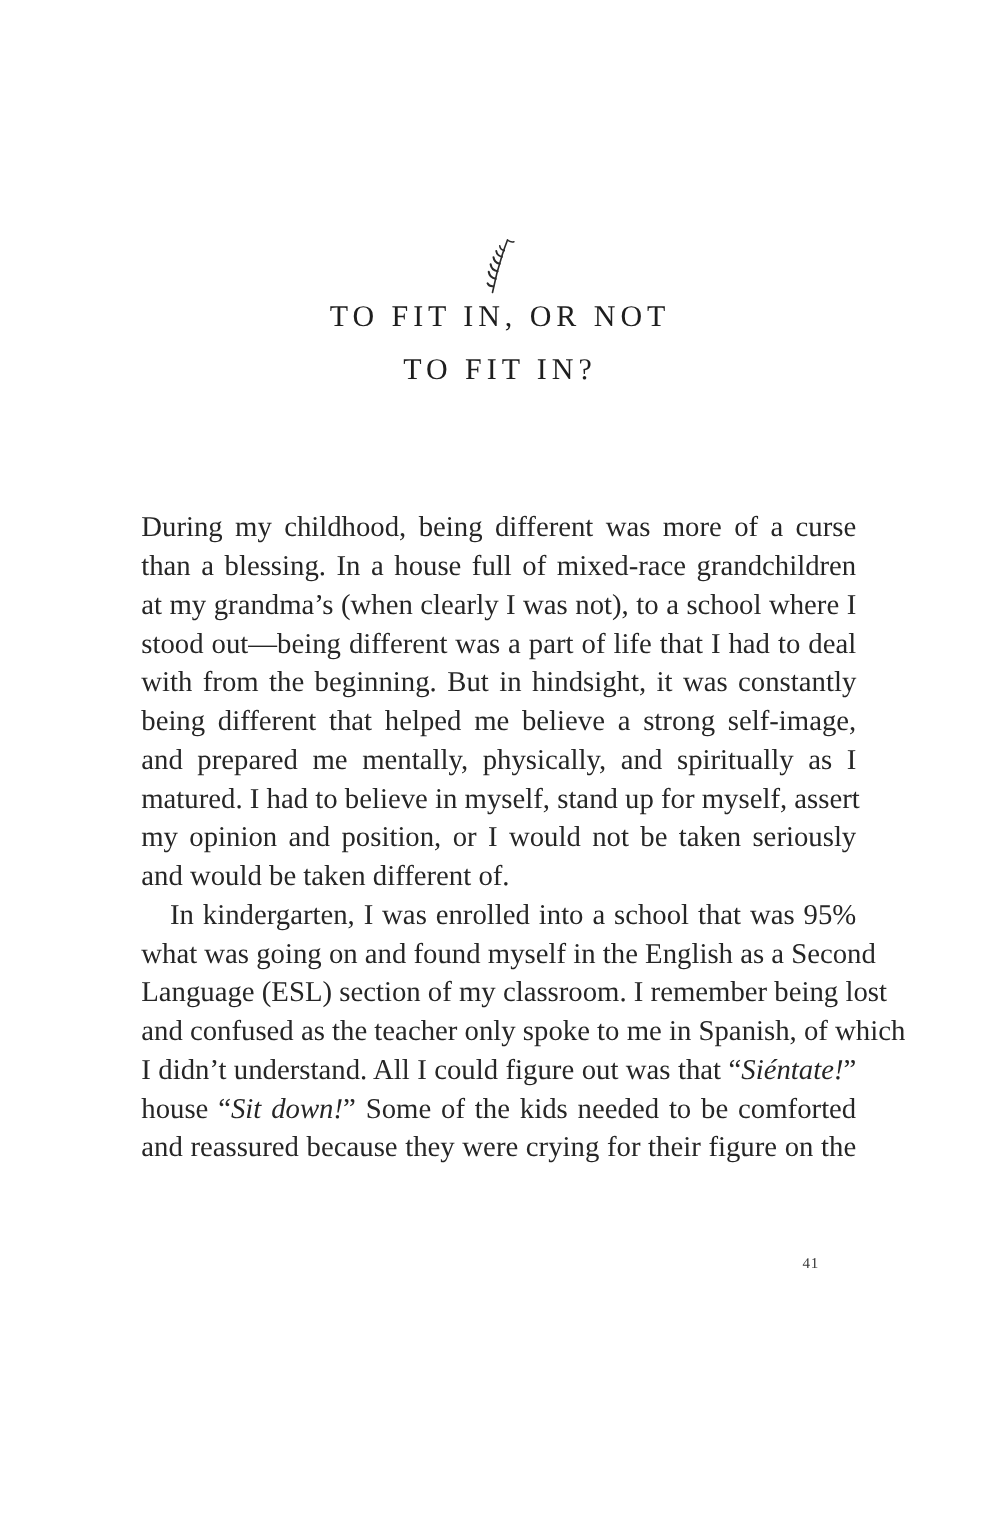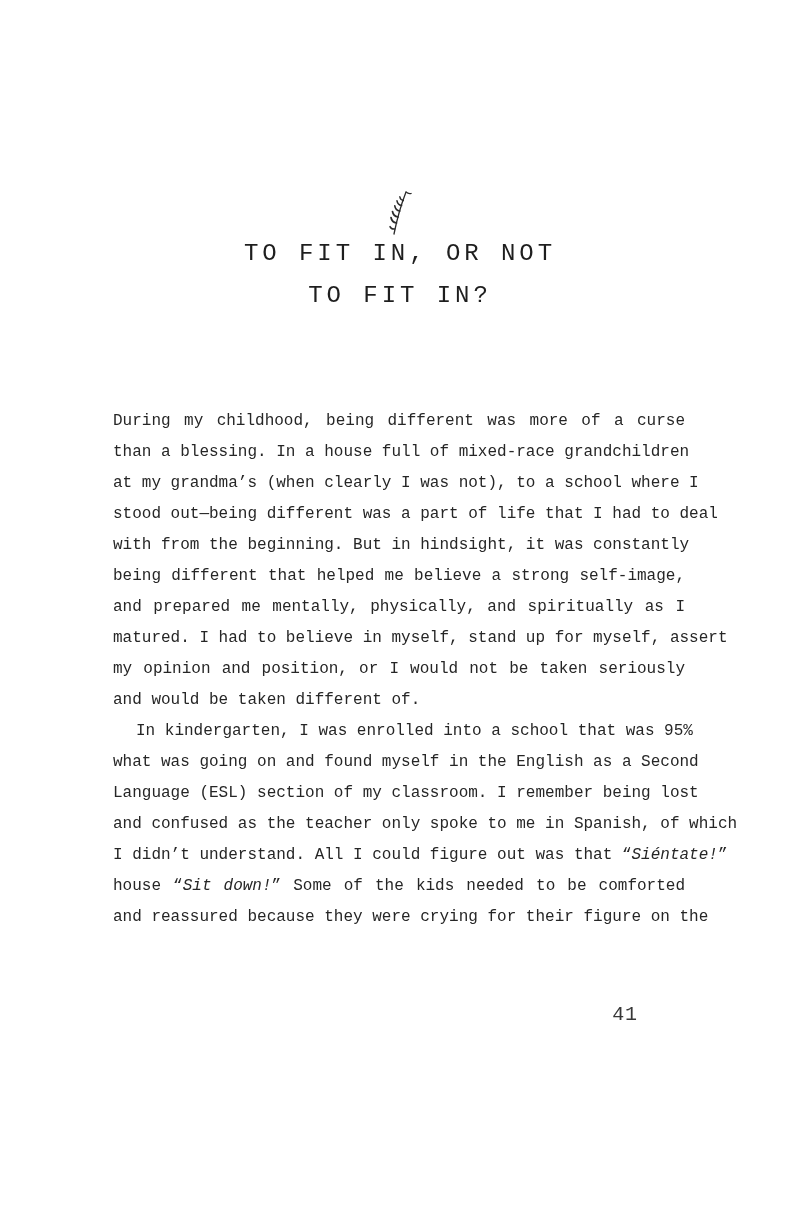--- a/index.html
+++ b/index.html
@@ -5,21 +5,21 @@
   html, body {
     margin: 0;
     padding: 0;
     background: #ffffff;
   }
   .page {
     position: relative;
     width: 800px;
     height: 1229px;
     background: #ffffff;
-    font-family: Liberation Mono, monospace;
+    font-family: Liberation Serif, serif;
     color: #262626;
     overflow: hidden;
   }
   .ornament {
     position: absolute;
     top: 189px;
     left: 50%;
     transform: translateX(-50%);
     width: 26px;
     height: 48px;
@@ -38,21 +38,21 @@
     color: #1e1e1e;
   }
   .chapter-title .title-line {
     display: block;
   }
   .text-block {
     position: absolute;
     top: 406px;
     left: 113px;
     width: 572px;
-    font-size: 16px;
+    font-size: 23px;
     line-height: 31px;
   }
   .line {
     text-align: justify;
     text-align-last: justify;
     white-space: nowrap;
     height: 31px;
   }
   .line.para-end {
     text-align-last: left;
@@ -61,22 +61,22 @@
     padding-left: 23px;
   }
   .it {
     font-style: italic;
   }
   .folio {
     position: absolute;
     top: 1003px;
     right: 145px;
     width: 60px;
-    text-align: center;
-    font-size: 20px;
+    text-align: right;
+    font-size: 12px;
     color: #383838;
     letter-spacing: 0.04em;
   }
 </style>
 </head>
 <body>
 
 <div class="page">
 
   <div class="ornament">

